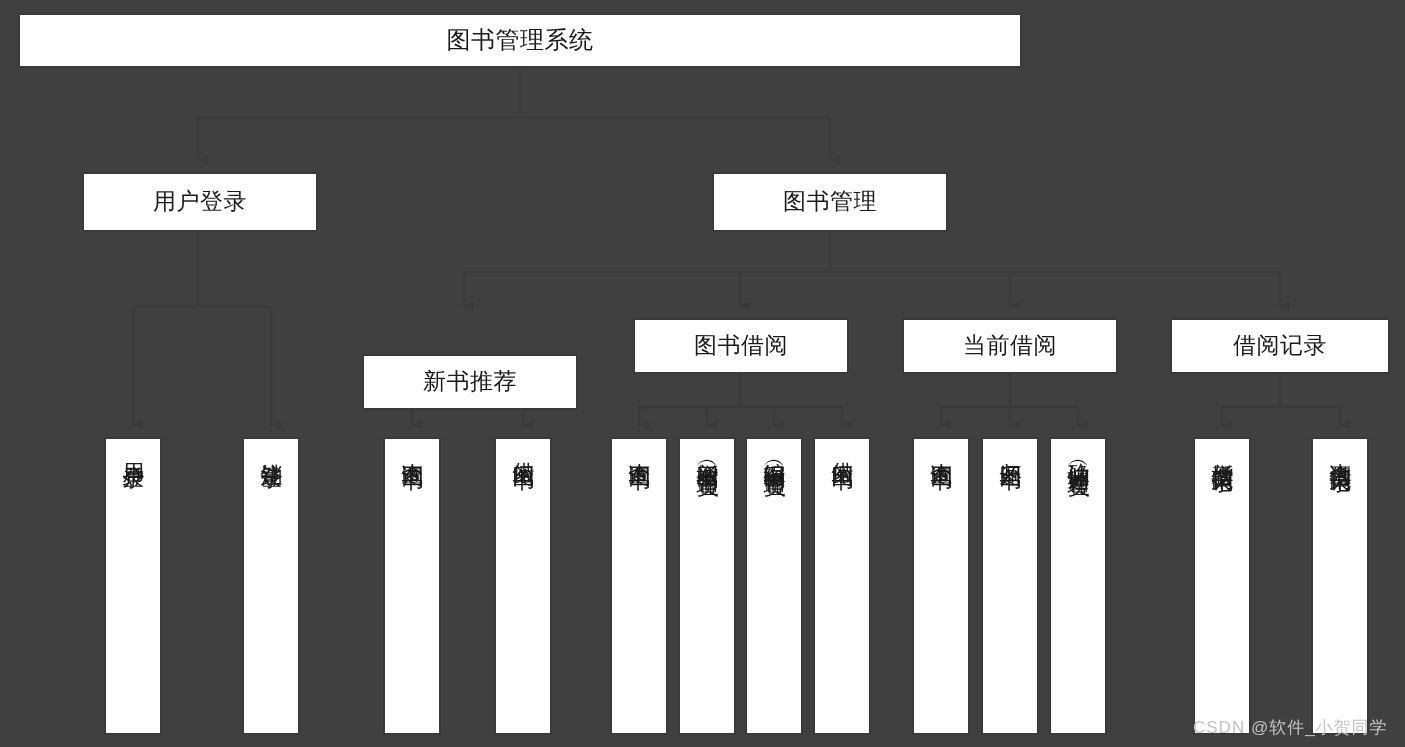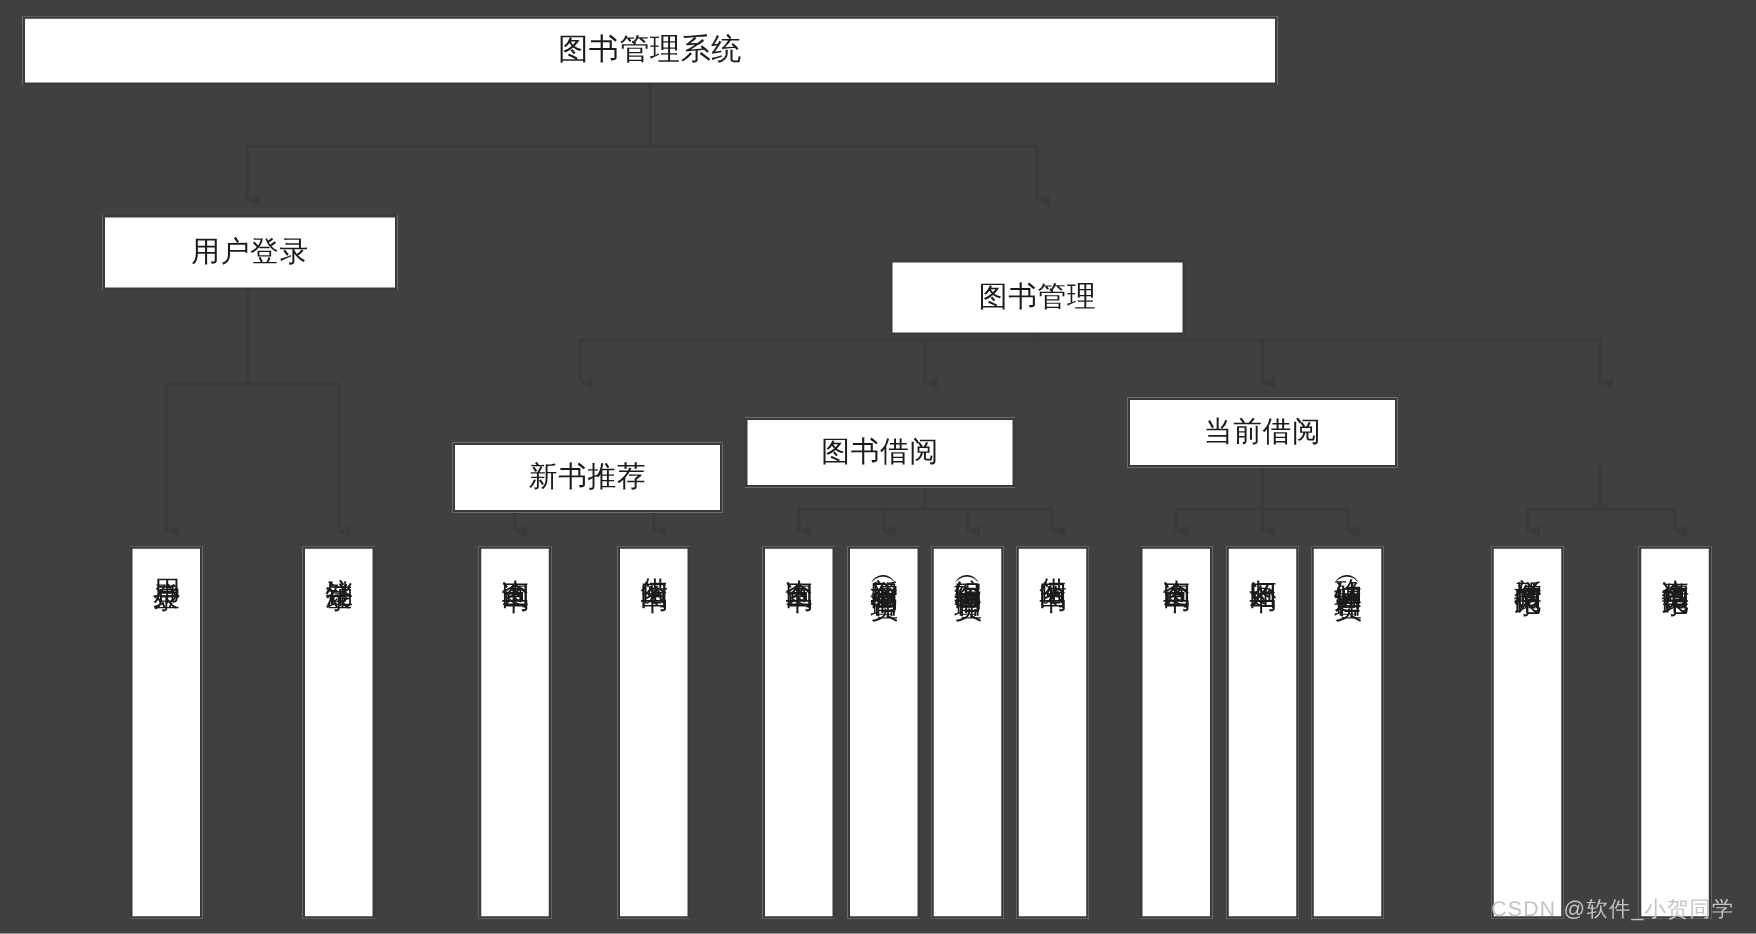--- a/index.html
+++ b/index.html
@@ -124,36 +124,39 @@
   </svg>
 
   <div class="node horizontal root" style="left:18px; top:13px; width:1004px; height:55px;">
     <span class="node-label">图书管理系统</span>
   </div>
 
   <div class="node horizontal" style="left:82px; top:172px; width:236px; height:60px;">
     <span class="node-label">用户登录</span>
   </div>
 
-  <div class="node horizontal" style="left:712px; top:172px; width:236px; height:60px;margin-top:36px;">
+  <div class="node horizontal" style="left:712px; top:172px; width:236px; height:60px;">
     <span class="node-label">图书管理</span>
   </div>
 
   <div class="node horizontal" style="left:362px; top:318px; width:216px; height:56px;margin-top:36px;">
     <span class="node-label">新书推荐</span>
   </div>
 
-  <div class="node horizontal" style="left:596px; top:318px; width:216px; height:56px;margin-top:16px;">
+  <div class="node horizontal" style="left:633px; top:318px; width:216px; height:56px;">
     <span class="node-label">图书借阅</span>
   </div>
 
   <div class="node horizontal" style="left:902px; top:318px; width:216px; height:56px;text-align:right;">
     <span class="node-label">当前借阅</span>
   </div>
 
+  <div class="node horizontal" style="left:1170px; top:318px; width:220px; height:56px;">
+    <span class="node-label">借阅记录</span>
+  </div>
 
   <div class="node vertical" style="left:104px; top:437px; width:58px; height:298px;">
     <span class="node-label">用户登录</span>
   </div>
 
   <div class="node vertical" style="left:242px; top:437px; width:58px; height:298px;">
     <span class="node-label">注销登录</span>
   </div>
 
   <div class="node vertical" style="left:383px; top:437px; width:58px; height:298px;">

